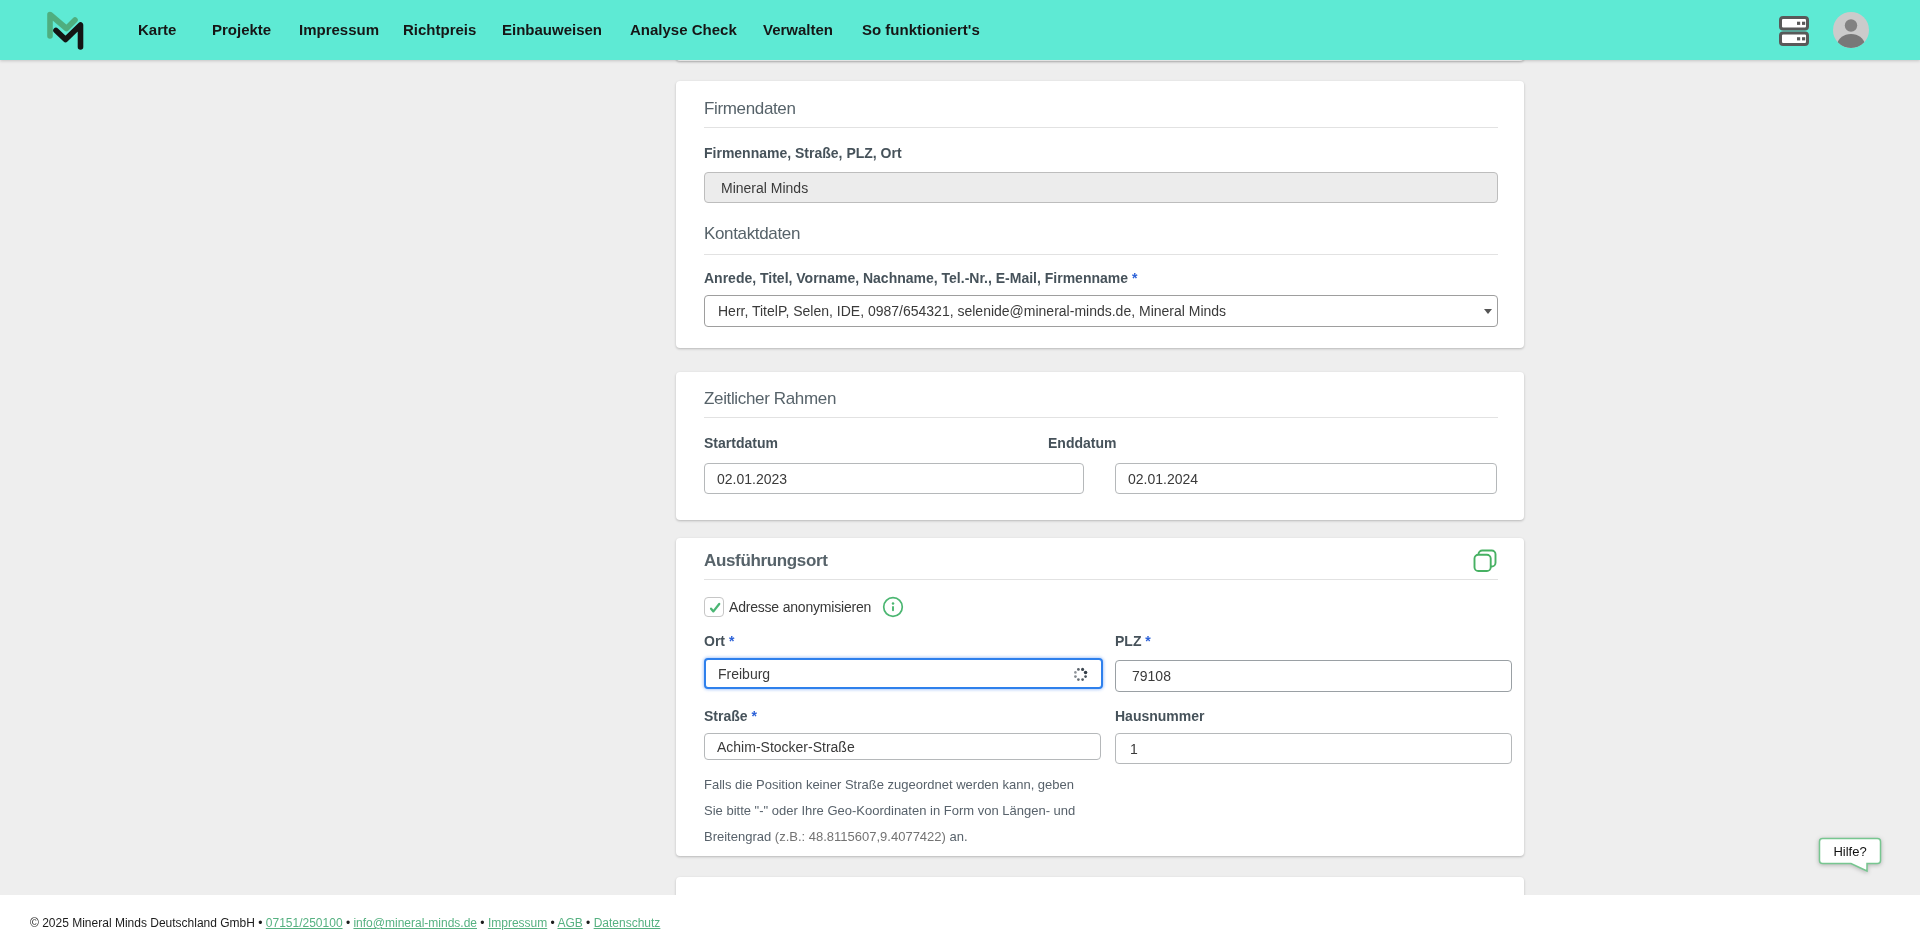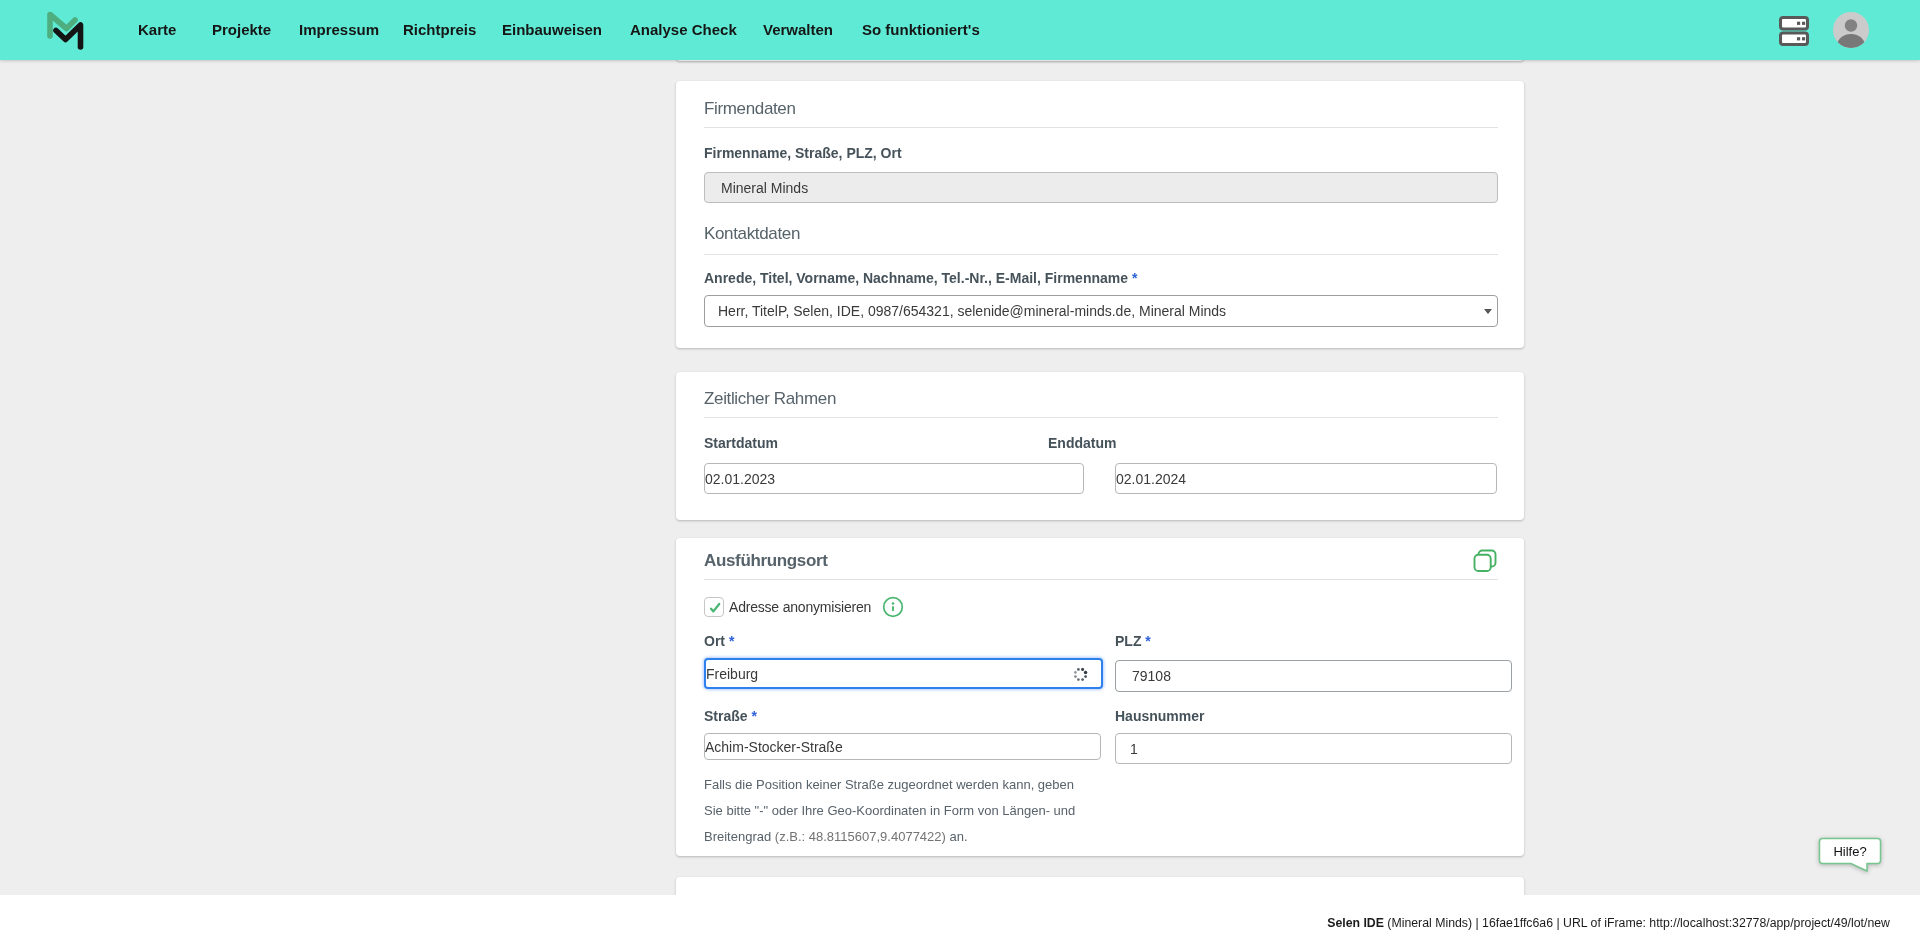--- a/index.html
+++ b/index.html
@@ -7,21 +7,21 @@
   html,body { width:1920px; height:943px; overflow:hidden; }
   body { font-family:"Liberation Sans", sans-serif; background:#eeeeee; position:relative; }
   .abs { position:absolute; }
   .card { position:absolute; left:676px; width:848px; background:#fff; border-radius:4px;
           box-shadow:0 1px 3px rgba(0,0,0,0.14), 0 1px 2px rgba(0,0,0,0.10); }
   .ctitle { position:absolute; font-size:17px; letter-spacing:-0.35px; color:#57636a; }
   .divider { position:absolute; left:704px; width:794px; border-top:1px solid #e2e2e2; }
   .flabel { position:absolute; font-size:14px; font-weight:bold; color:#46525a; }
   .star { color:#2d62d8; }
   .inp { position:absolute; background:#fff; border:1px solid #b5b8ba; border-radius:4px;
-         font-size:14px; color:#3a3a3a; display:flex; align-items:center; }
+         font-size:14px; color:#3a3a3a; display:flex; align-items:center; padding-left:12px; }
   header { position:absolute; left:0; top:0; width:1920px; height:60px; background:#5eead4;
            box-shadow:0 1px 3px rgba(0,0,0,0.18); z-index:20; }
   header a { position:absolute; top:21px; font-size:15px; font-weight:bold; color:#161616; text-decoration:none; }
   footer { position:absolute; left:0; top:895px; width:1920px; height:48px; background:#fff; z-index:20; }
   footer .left { position:absolute; left:30px; top:21px; font-size:12px; color:#1c1c1c; }
   footer .right { position:absolute; right:30px; top:21px; font-size:12.3px; color:#1c1c1c; }
   footer a { color:#56b181; }
 </style>
 </head>
 <body>
@@ -123,14 +123,14 @@
 <div class="abs" style="left:704px; top:772px; font-size:13px; line-height:26px; color:#58626b;">Falls die Position keiner Straße zugeordnet werden kann, geben<br>Sie bitte "-" oder Ihre Geo-Koordinaten in Form von Längen- und<br>Breitengrad <span style="color:#737373;">(z.B.: 48.8115607,9.4077422)</span> an.</div>
 
 <div class="card" style="top:877px; height:40px;"></div>
 
 <svg class="abs" style="left:1818px; top:837px; z-index:30; filter:drop-shadow(0 1px 2px rgba(0,0,0,0.25));" width="64" height="38" viewBox="0 0 64 38">
   <path d="M4.5 1.5 L59.5 1.5 Q62.5 1.5 62.5 4.5 L62.5 23.5 Q62.5 26.5 59.5 26.5 L49 26.5 L49 34 L33 26.5 L4.5 26.5 Q1.5 26.5 1.5 23.5 L1.5 4.5 Q1.5 1.5 4.5 1.5 Z" fill="#fff" stroke="#77c690" stroke-width="1.5"></path>
   <text x="32" y="18.5" text-anchor="middle" font-family="Liberation Sans, sans-serif" font-size="13" fill="#111">Hilfe?</text>
 </svg>
 
 <footer>
-  <div class="right"><b>Selen IDE</b> (Mineral Minds) | 16fae1ffc6a6 | URL of iFrame: http://localhost:32778/app/project/49/lot/new</div>
+  <div class="left">© 2025 Mineral Minds Deutschland GmbH • <a href="#">07151/250100</a> • <a href="#">info@mineral-minds.de</a> • <a href="#">Impressum</a> • <a href="#">AGB</a> • <a href="#">Datenschutz</a></div>
 </footer>
 
 </body></html>

